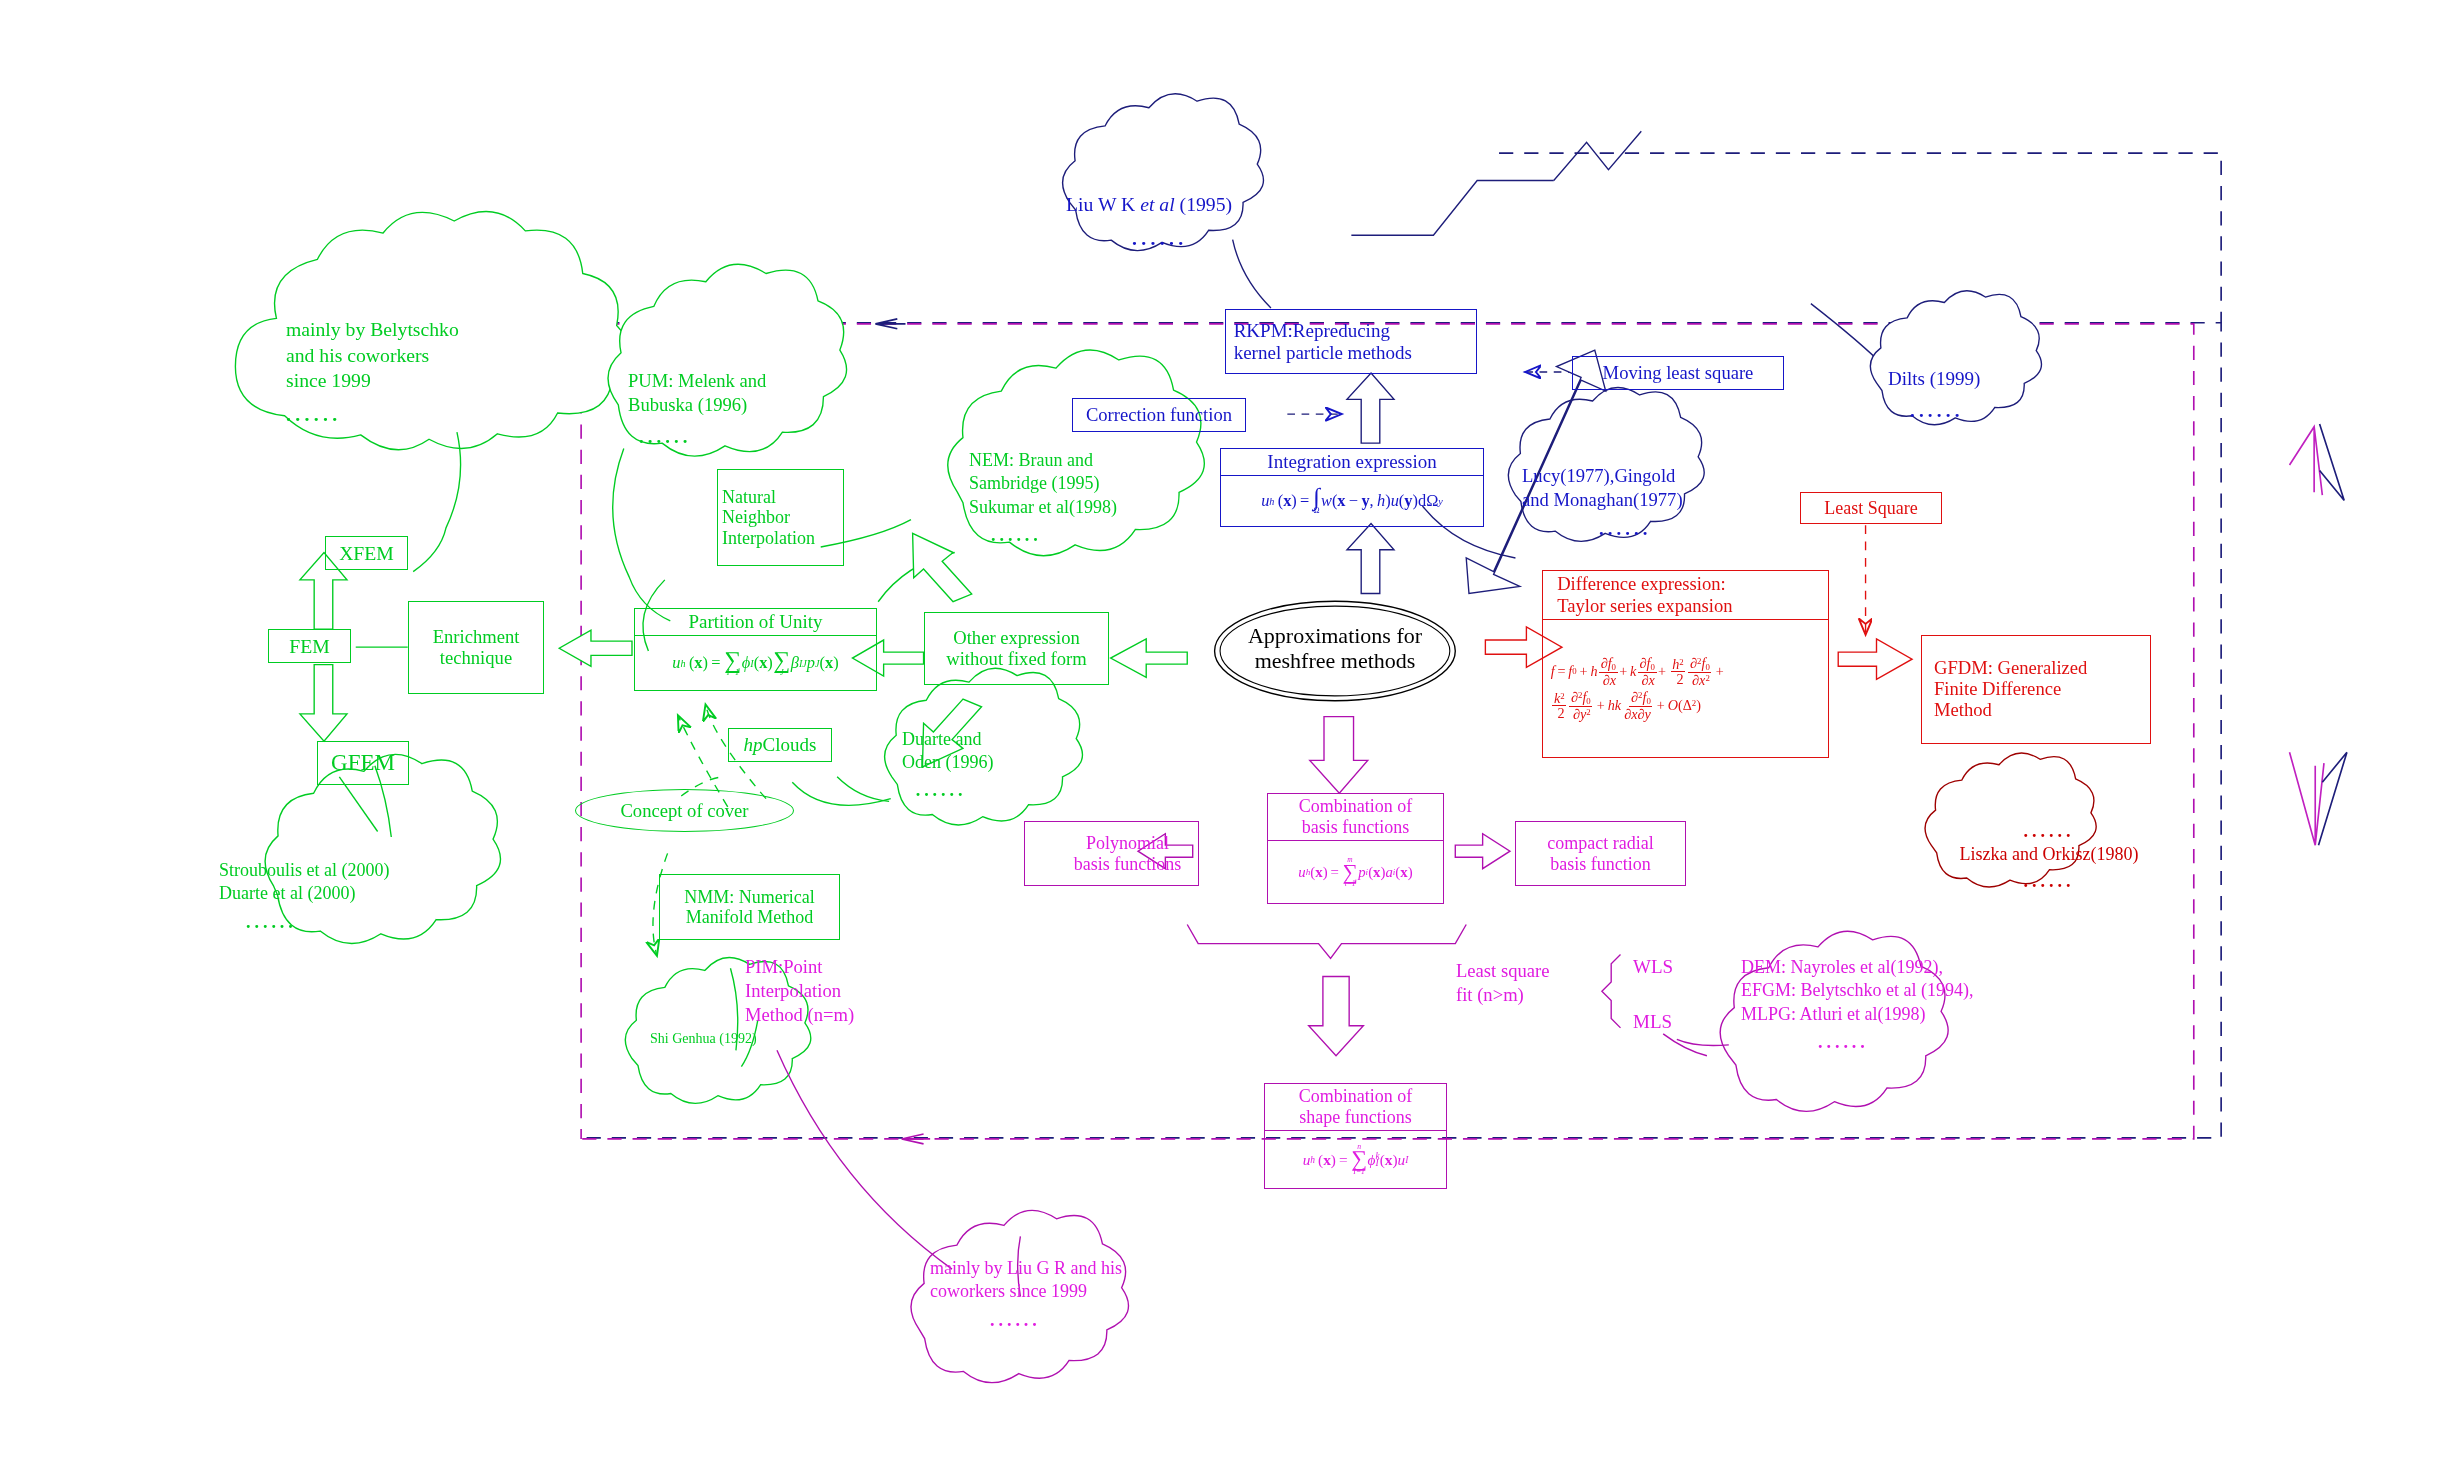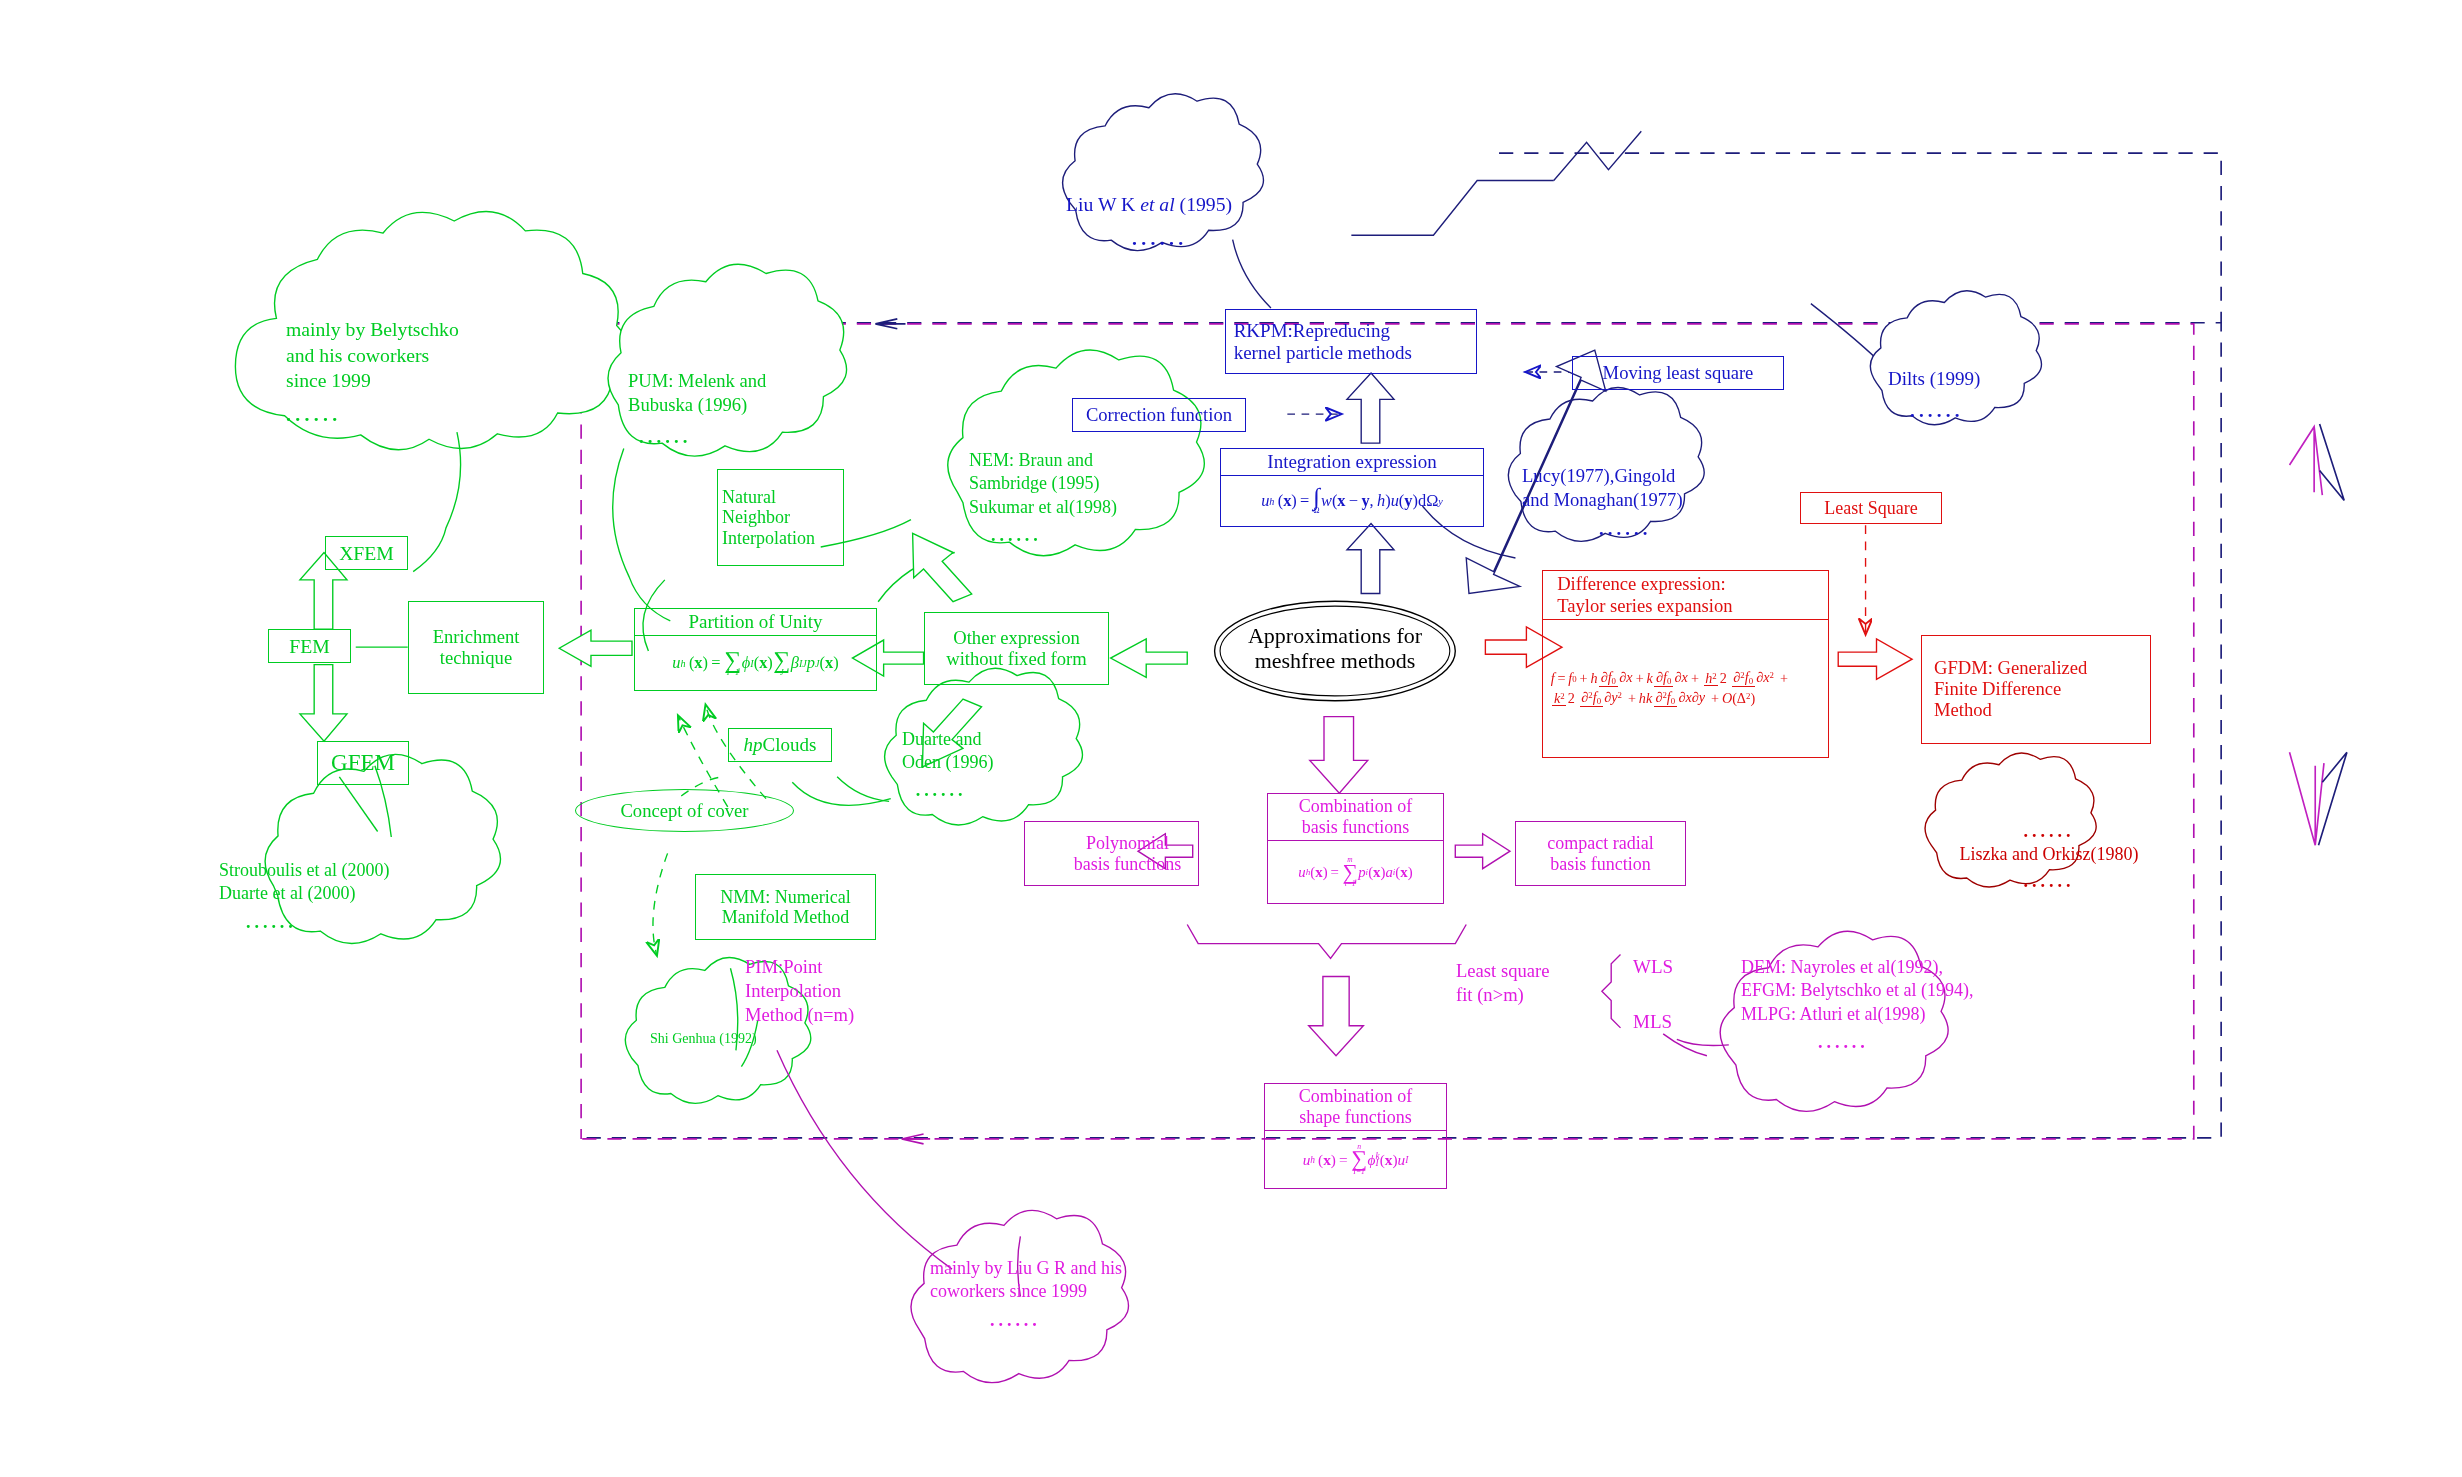--- a/index.html
+++ b/index.html
@@ -24,21 +24,21 @@
   .dots{letter-spacing:.22em;font-weight:bold;}
   .ell{position:absolute;border:1.1px solid currentColor;border-radius:50%;
        display:flex;align-items:center;justify-content:center;text-align:center;
        box-sizing:border-box;}
   .mathrow{display:inline-flex;align-items:center;white-space:nowrap;}
   .it{font-style:italic;}
   .sum{display:inline-flex;flex-direction:column;align-items:center;
        justify-content:center;line-height:.85;vertical-align:middle;margin:0 0.5px;}
   .sum .lim{font-size:.5em;font-style:italic;}
   .sum .big{font-size:1.45em;}
-  .frac{display:inline-flex;align-items:flex-start;
+  .frac{display:inline-flex;flex-direction:column;align-items:flex-end;
         justify-content:center;vertical-align:middle;margin:0 1.6px;line-height:1.0;}
   .frac .num{border-bottom:0.8px solid currentColor;padding:0 1.6px;}
   .frac .den{padding:0 1.6px;}
   sub{font-size:.62em;font-style:italic;vertical-align:-.25em;}
   sup{font-size:.62em;font-style:italic;vertical-align:.45em;}
   .bld{font-weight:bold;}
 </style>
 </head>
 <body>
 
@@ -331,21 +331,21 @@
   <div class="cloudtxt green" style="left:902px;top:728px;width:164px;font-size:18px;">
     <div>Duarte and</div>
     <div>Oden (1996)</div>
     <div class="dots" style="margin-top:4.4px;margin-left:13.7px;">......</div>
   </div>
 
   <div class="ell green" style="left:575px;top:789px;width:219px;height:43px;font-size:18.6px;">
     <span>Concept of cover</span>
   </div>
 
-  <div class="node boxed green" style="left:659px;top:874px;width:181px;height:66px;font-size:18px;margin-left:36px;">
+  <div class="node boxed green" style="left:659px;top:874px;width:181px;height:66px;font-size:18px;">
     <div>NMM: Numerical</div>
     <div>Manifold Method</div>
   </div>
 
   <div class="cloudtxt green" style="left:650px;top:1030px;width:208px;font-size:14px;">
     <div>Shi Genhua (1992)</div>
   </div>
 
   <div class="cloudtxt blue" style="left:1066px;top:192px;width:246px;font-size:19.7px;">
     <div>

